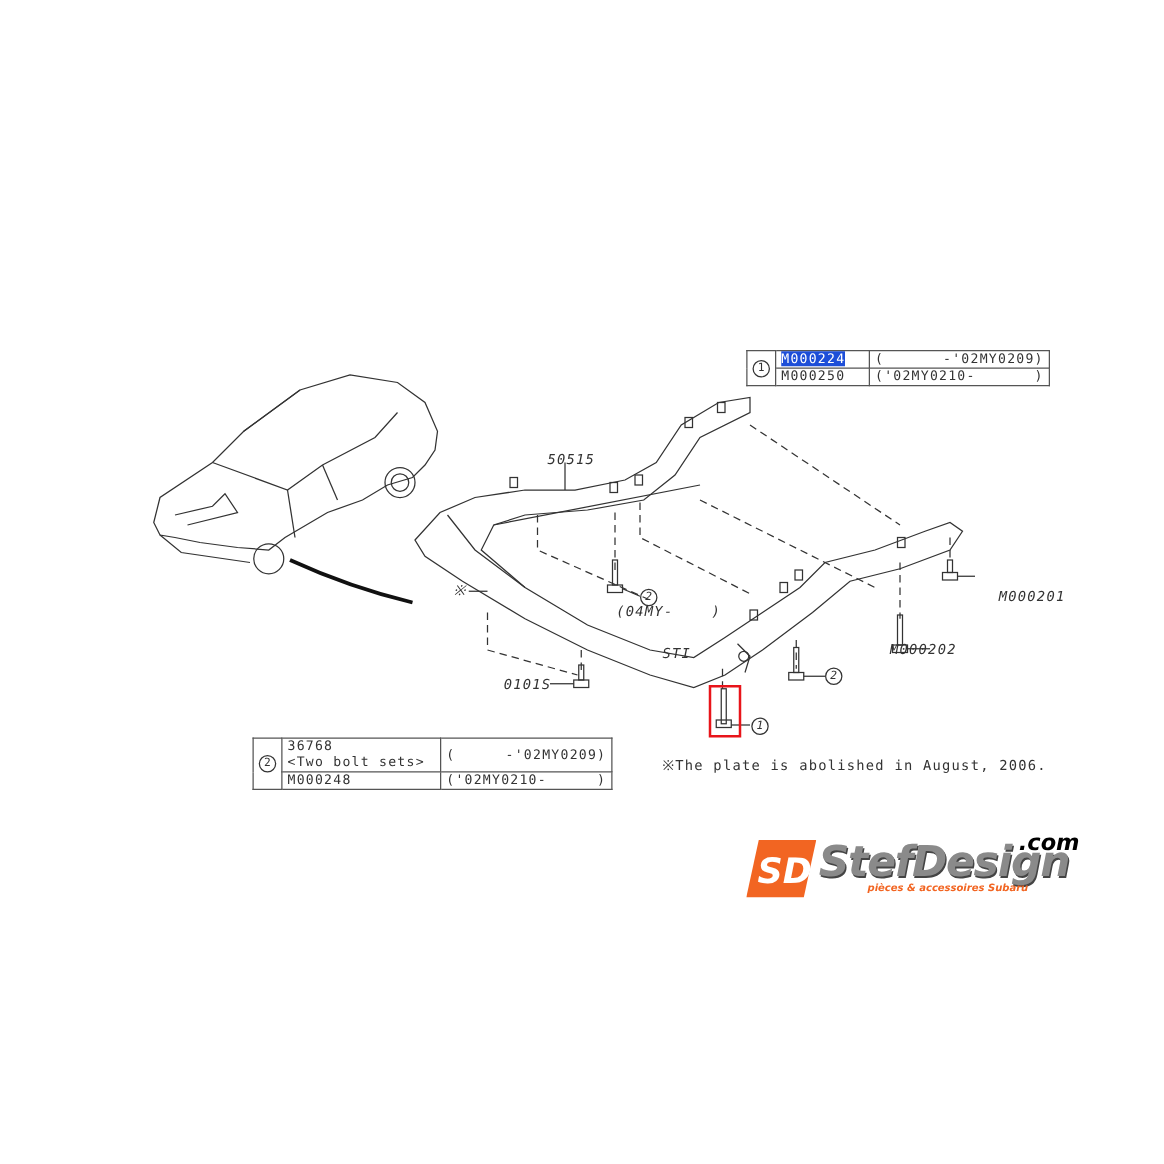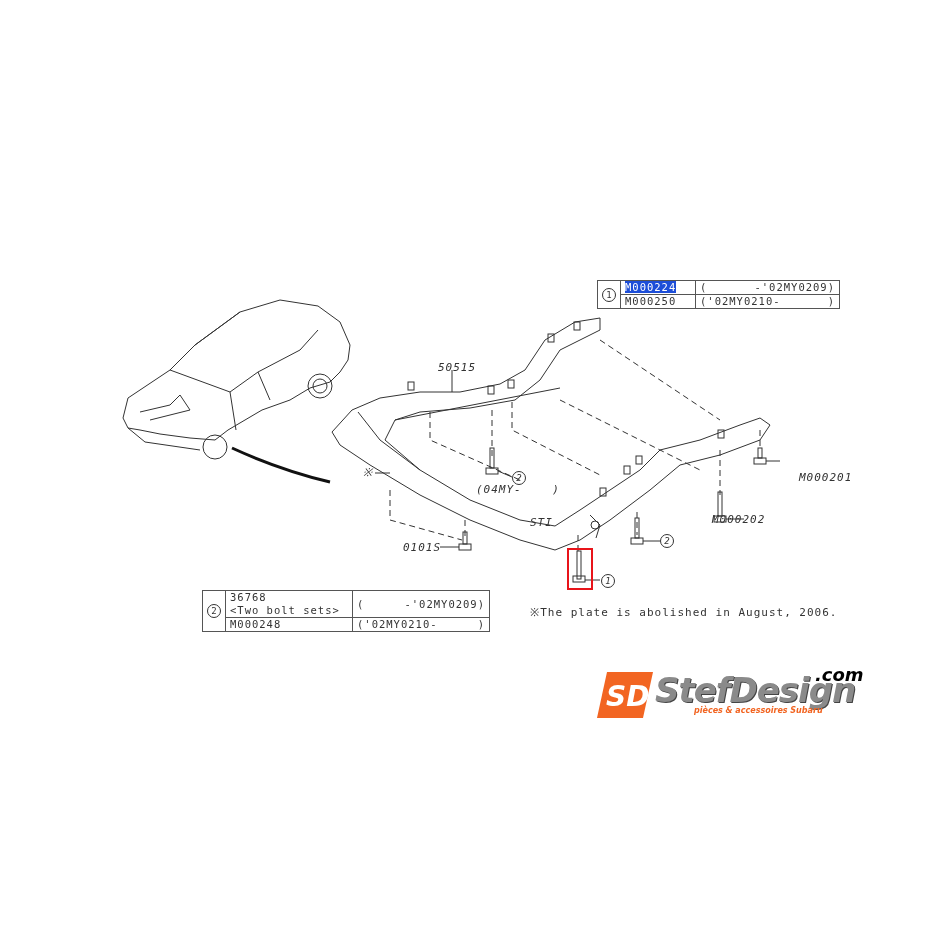--- a/index.html
+++ b/index.html
@@ -106,21 +106,21 @@
 
 <div class="red-box" style="left:567px;top:548px;width:22px;height:38px;"></div>
 
 <div class="lbl" style="left:438px;top:362px;">50515</div>
 <div class="lbl" style="left:781px;top:472px;margin-left:18px;">M000201</div>
 <div class="lbl" style="left:712px;top:514px;">M000202</div>
 <div class="lbl" style="left:403px;top:542px;text-align:right;">0101S</div>
 <div class="lbl" style="left:363px;top:467px;">※</div>
 
 <div class="lbl" style="left:512px;top:471px;"><span class="circ">2</span></div>
-<div class="lbl" style="left:476px;top:484px;"><span>(04MY-</span>&nbsp;&nbsp;&nbsp;&nbsp;<span>)</span></div>
+<div class="lbl" style="left:493px;top:484px;"><span>(04MY-</span>&nbsp;&nbsp;&nbsp;&nbsp;<span>)</span></div>
 <div class="lbl" style="left:530px;top:517px;">STI</div>
 <div class="lbl" style="left:660px;top:534px;"><span class="circ">2</span></div>
 <div class="lbl" style="left:601px;top:574px;"><span class="circ">1</span></div>
 
 <table class="ptab" style="left:597px;top:280px;width:243px;">
   <tbody>
       <tr>
     <td rowspan="2" style="width:12px;text-align:center;"><span class="circ">1</span></td>
     <td style="width:66px;"><span class="hl">M000224</span></td>
     <td>

